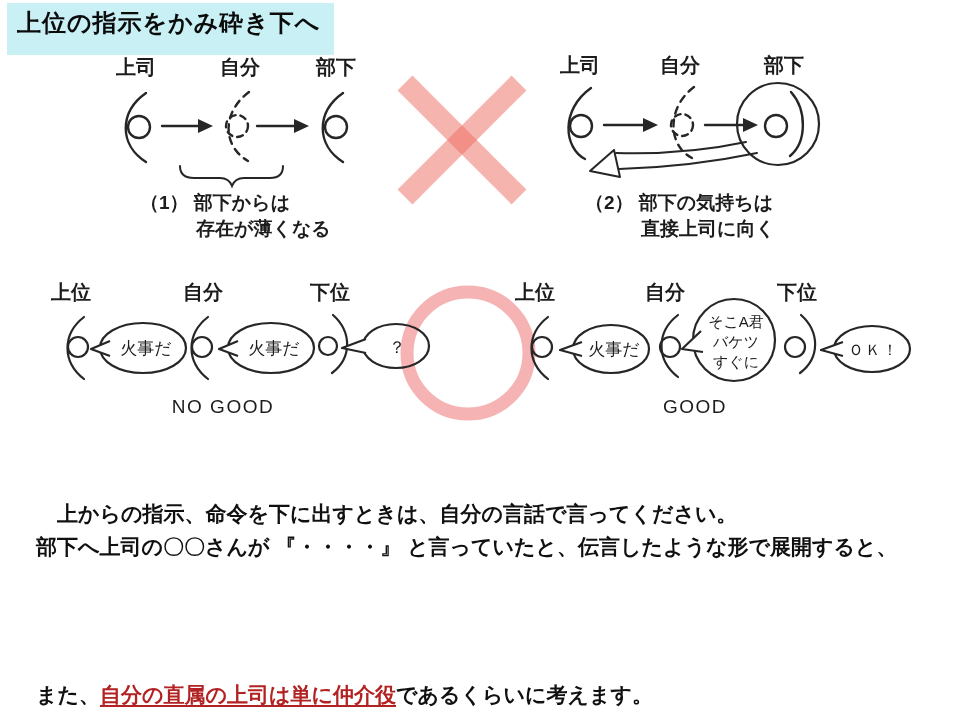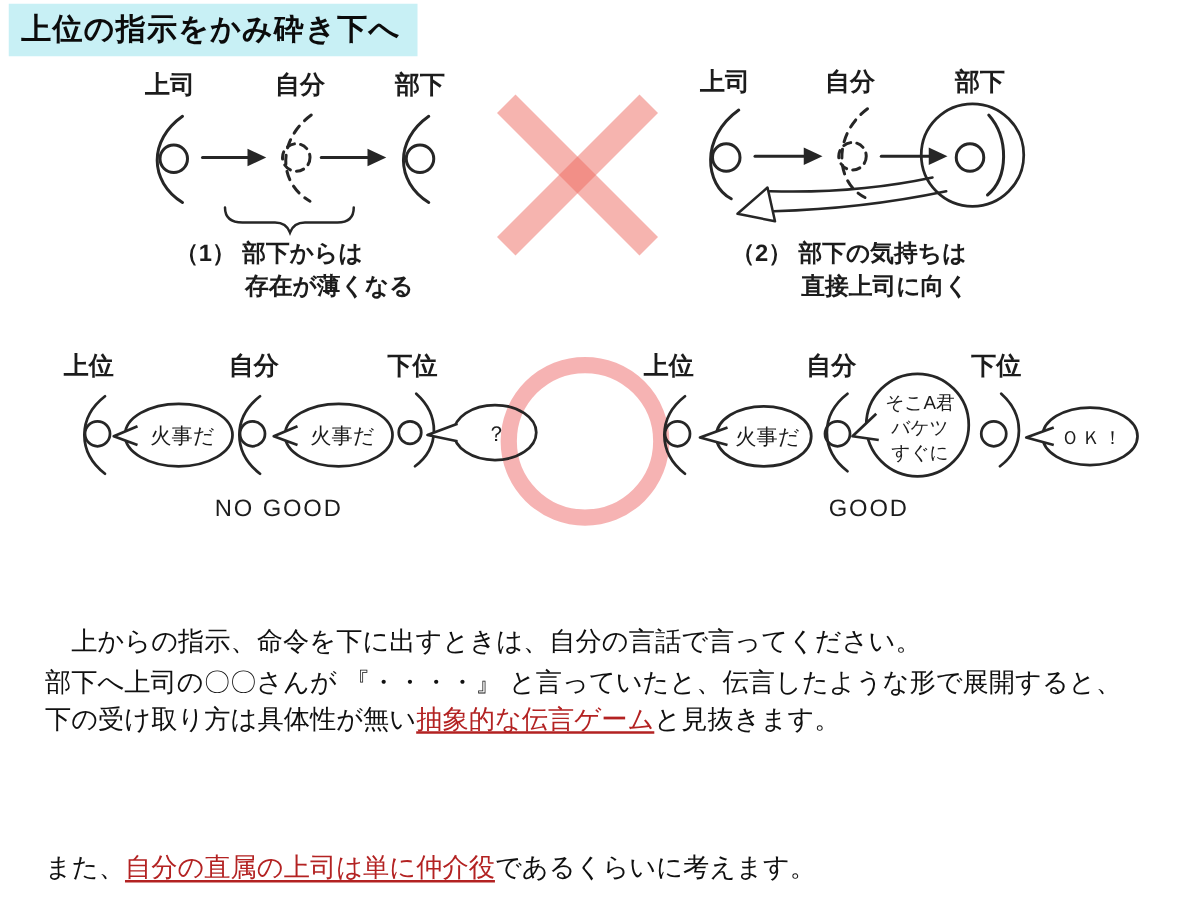--- a/index.html
+++ b/index.html
@@ -4,36 +4,36 @@
 <style>
   html,body{margin:0;padding:0;background:#fff;}
   body{width:960px;height:720px;font-family:"Liberation Sans","DejaVu Sans",sans-serif;}
   .slide{position:relative;width:960px;height:720px;background:#ffffff;overflow:hidden;}
 
   .title{
     position:absolute;left:7px;top:3px;
     background:#c8f0f5;
     color:#0b0b0b;
     font-size:24px;font-weight:bold;letter-spacing:1px;
-    padding:4px 14px 6px 10px;
+    padding:4px 14px 16px 10px;
     white-space:nowrap;
   }
 
   svg.canvas{position:absolute;left:0;top:0;}
 
   svg .ink{stroke:#262626;fill:none;stroke-linecap:round;}
   svg .fillink{fill:#262626;stroke:none;}
   svg text{fill:#1c1c1c;font-family:"Liberation Sans","DejaVu Sans",sans-serif;}
   svg .hdr{font-size:20px;font-weight:bold;text-anchor:middle;}
   svg .cap{font-size:19px;font-weight:bold;}
   svg .bub{font-size:17px;text-anchor:middle;}
   svg .bub-sm{font-size:15px;text-anchor:middle;}
   svg .verdict{font-size:19px;text-anchor:middle;letter-spacing:1.5px;}
 
-  .para{position:absolute;left:36px;width:910px;color:#101010;font-size:21px;line-height:28.5px;white-space:nowrap;}
+  .para{position:absolute;left:36px;width:910px;color:#101010;font-size:21px;line-height:28.5px;white-space:nowrap;font-weight:bold;}
   .para .red{color:#b32222;text-decoration:underline;text-underline-offset:3px;}
   .p1{top:500px;}
   .p2{top:533px;}
   .p3{top:644px;margin-top:37px;}
 </style>
 </head>
 <body>
 
 <div class="slide">
 
@@ -203,20 +203,19 @@
       <text class="verdict" x="695" y="413">GOOD</text>
     </g>
   </svg>
 
   <div class="para p1">
     <span>　上からの指示、命令を下に出すときは、自分の言話で言ってください。</span>
   </div>
 
   <div class="para p2">
     <div><span>部下へ上司の〇〇さんが 『・・・・』 と言っていたと、伝言したような形で展開すると、</span></div>
-    <div><span>下の受け取り方は具体性が無い</span><span class="red">抽象的な伝言ゲーム</span><span>と見抜きます。</span></div>
   </div>
 
   <div class="para p3">
     <div><span>また、</span><span class="red">自分の直属の上司は単に仲介役</span><span>であるくらいに考えます。</span></div>
   </div>
 
 </div>
 
 </body></html>

